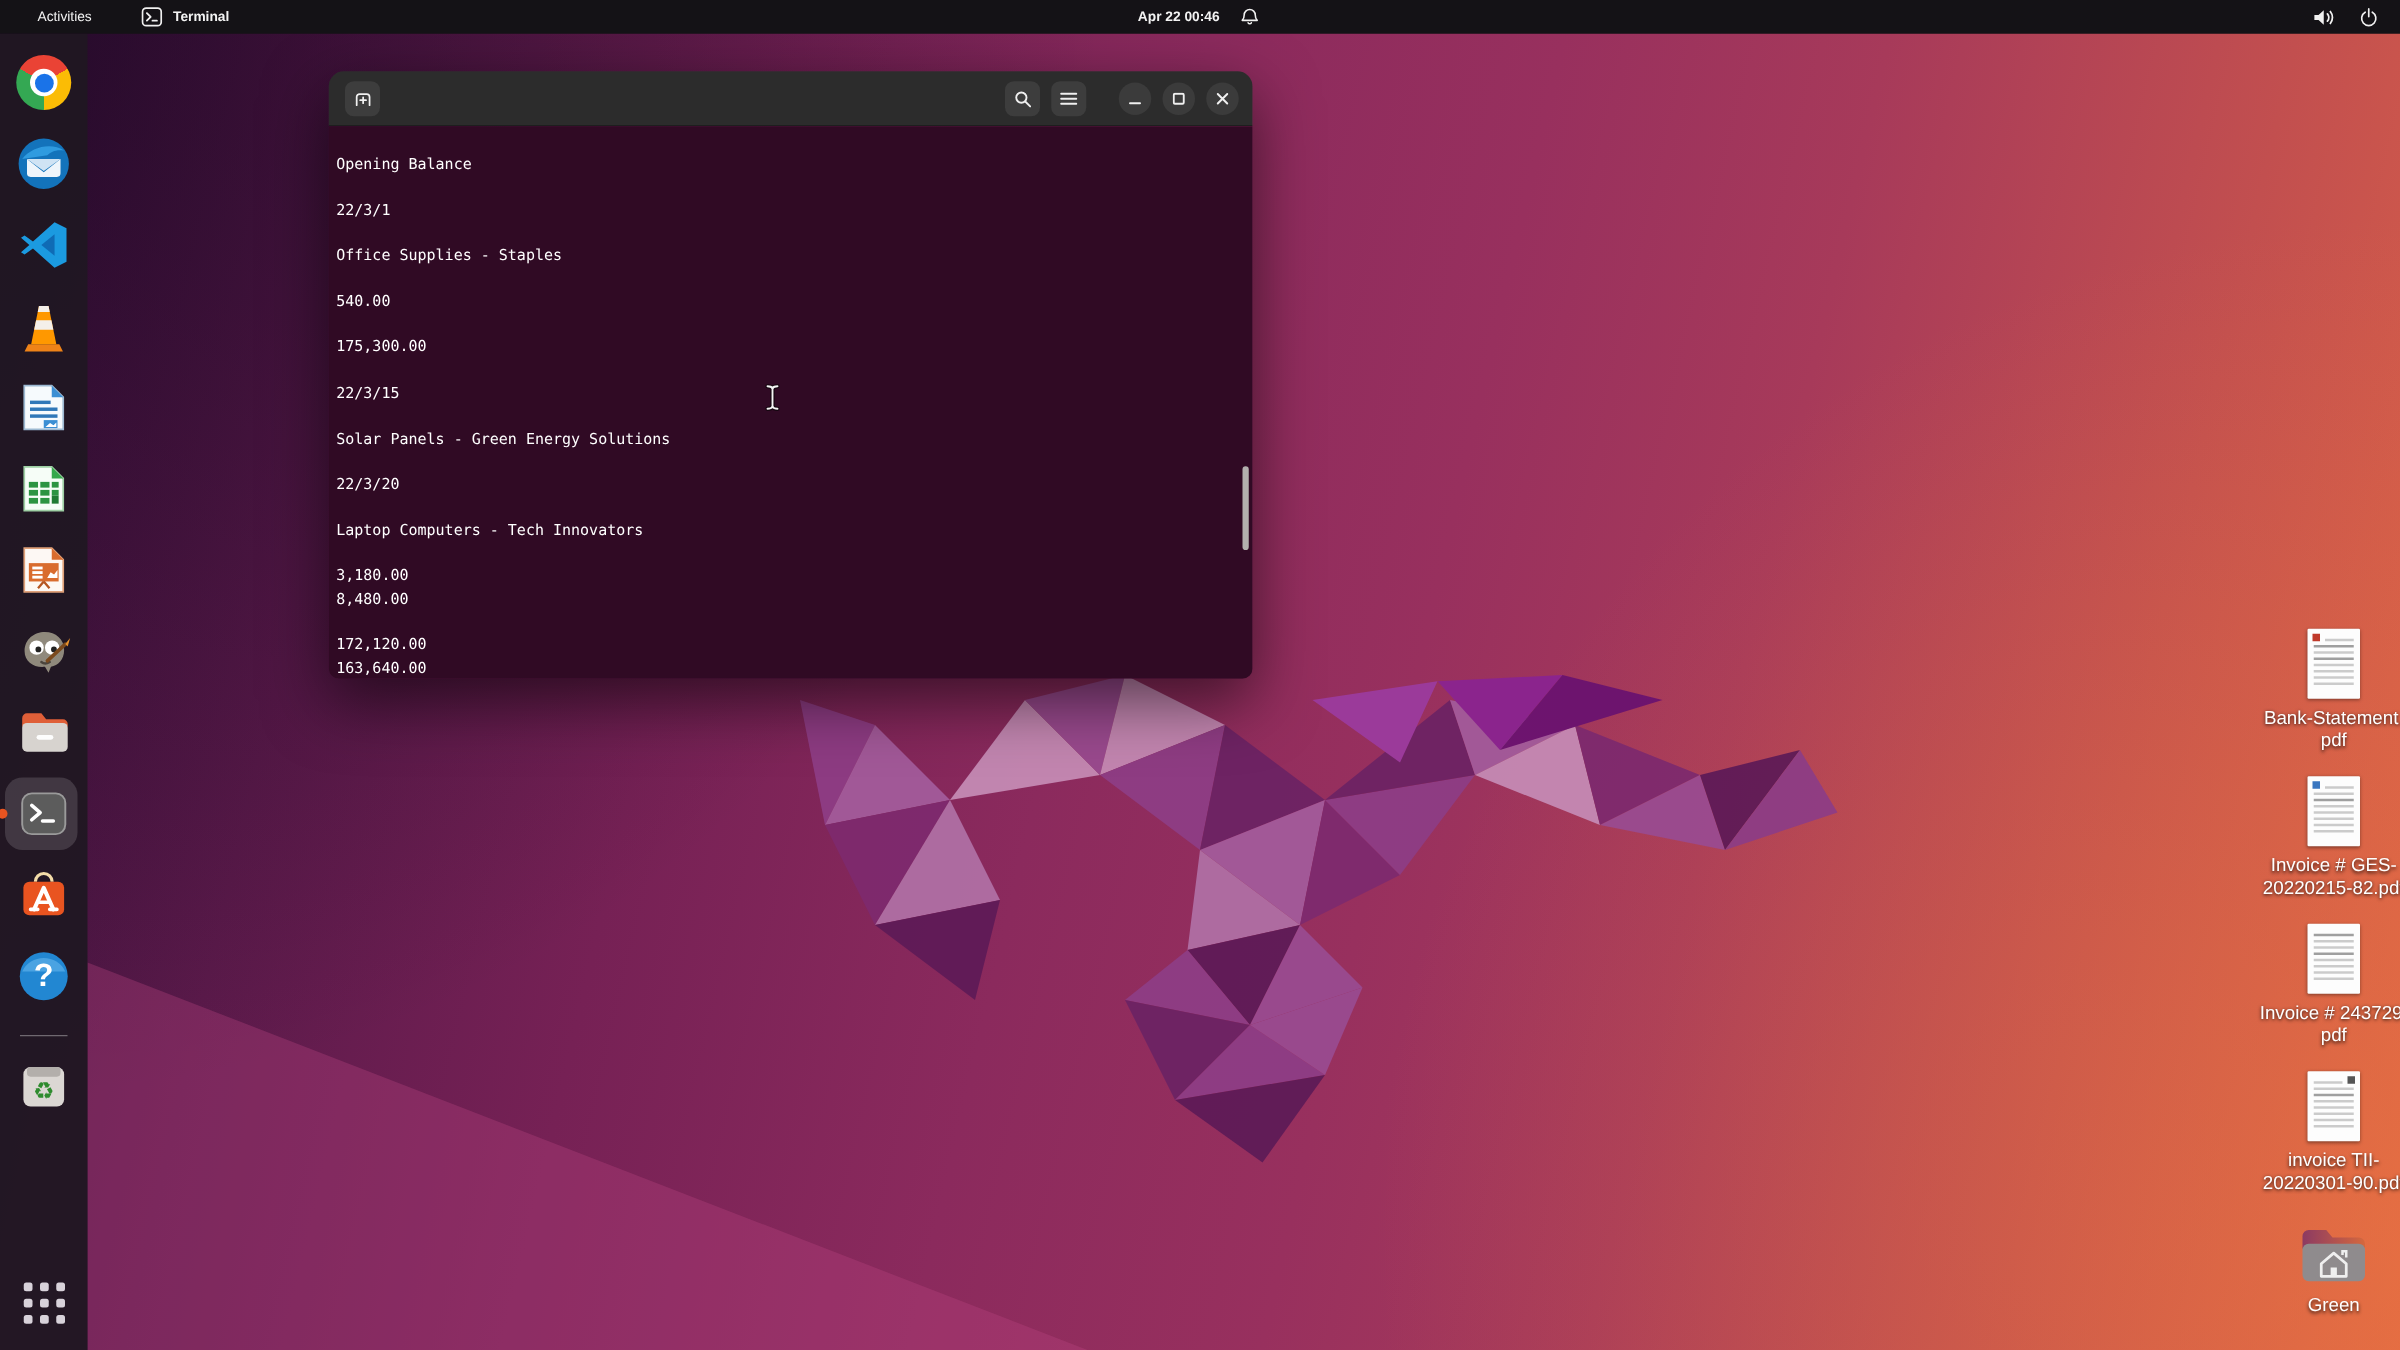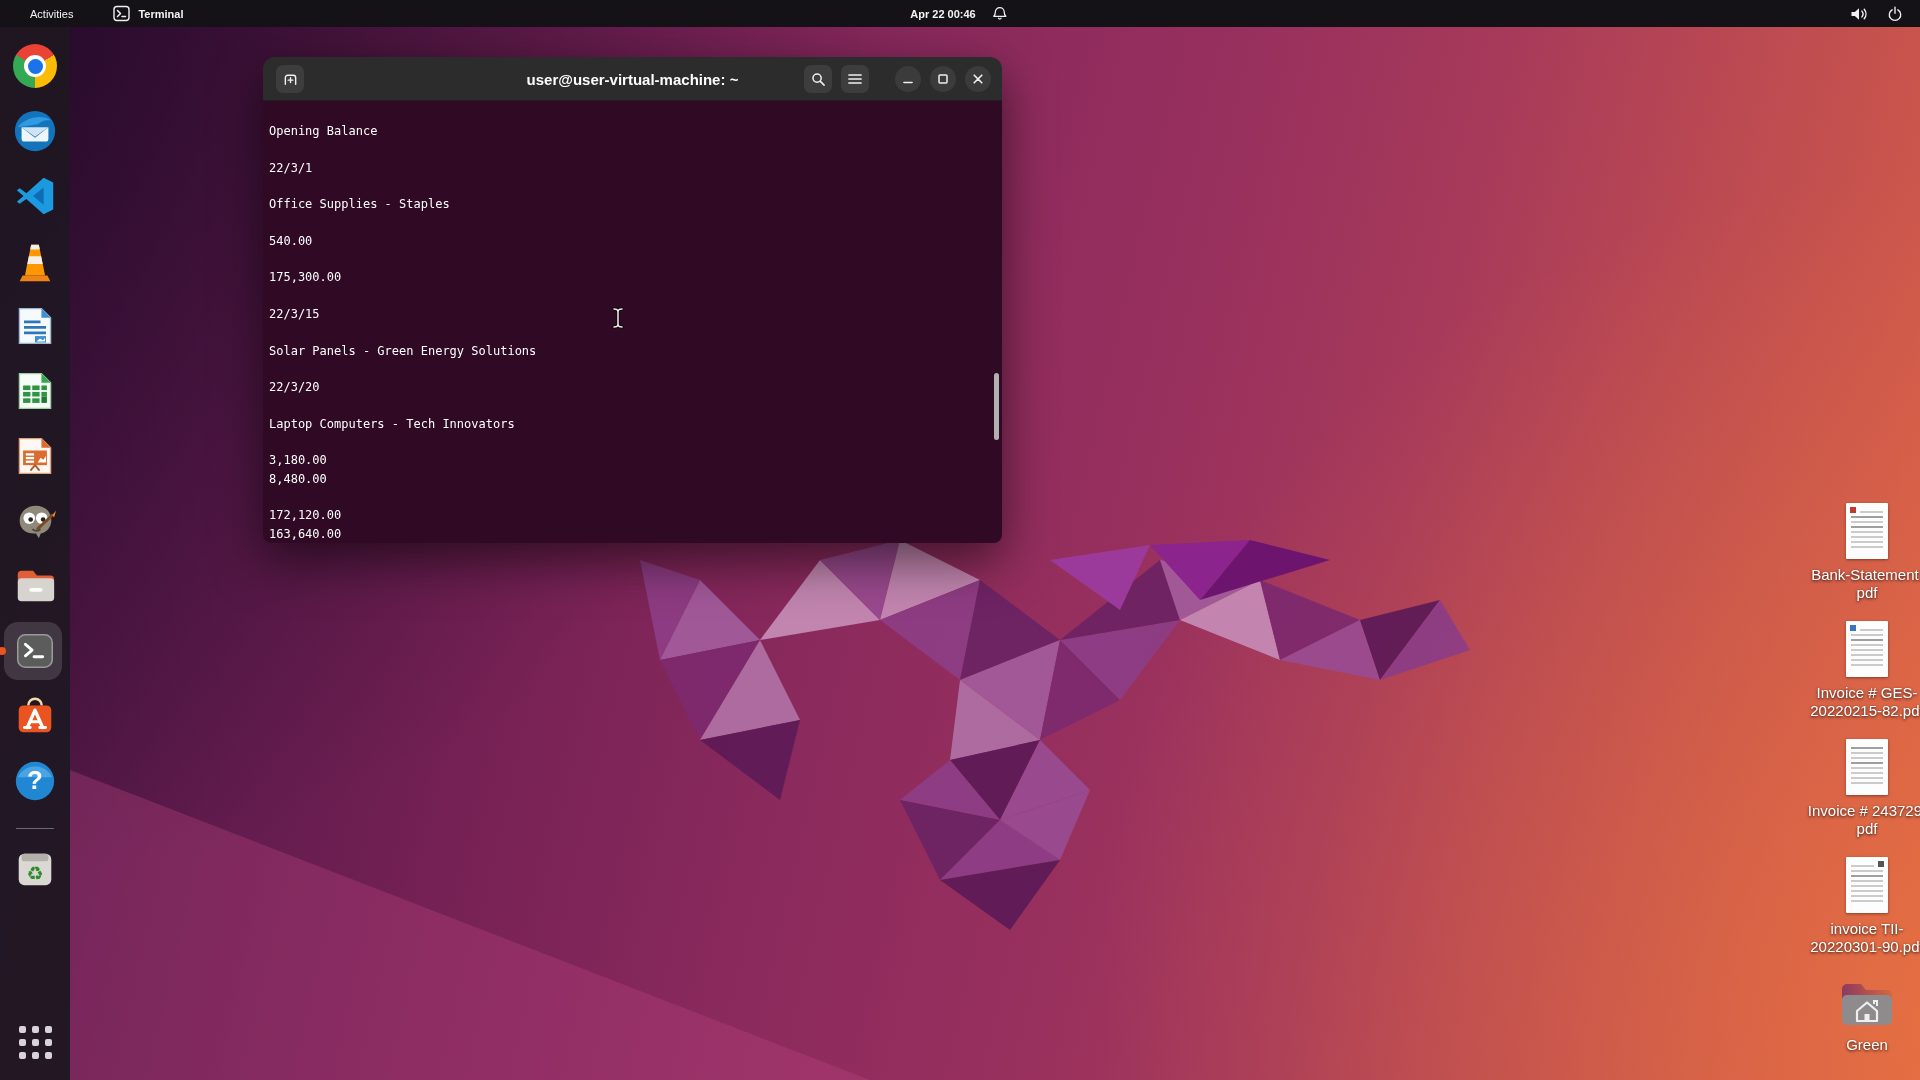--- a/index.html
+++ b/index.html
@@ -292,21 +292,20 @@
 </div>
 
 <div id="terminal-window">
   <div id="headerbar">
     <button class="hb-sq" id="new-tab-button">
       <svg width="15" height="15" viewBox="0 0 16 16">
         <path d="M2.5 13 V6 a2.5 2.5 0 0 1 2.5-2.5 h6 a2.5 2.5 0 0 1 2.5 2.5 v7" fill="none" stroke="#f0f0f0" stroke-width="1.5" stroke-linecap="round"></path>
         <path d="M8 6.2 v5 M5.5 8.7 h5" stroke="#f0f0f0" stroke-width="1.5" stroke-linecap="round"></path>
       </svg>
     </button>
-    <div class="hb-title">user@user-virtual-machine: ~</div>
     <div class="hb-right">
       <button class="hb-sq">
         <svg width="15" height="15" viewBox="0 0 16 16">
           <circle cx="6.5" cy="6.5" r="4.4" fill="none" stroke="#f0f0f0" stroke-width="1.6"></circle>
           <path d="M10 10 L14 14" stroke="#f0f0f0" stroke-width="1.6" stroke-linecap="round"></path>
         </svg>
       </button>
       <button class="hb-sq">
         <svg width="14" height="12" viewBox="0 0 14 12">
           <path d="M1 2 h12 M1 6 h12 M1 10 h12" stroke="#f0f0f0" stroke-width="1.7" stroke-linecap="round"></path>

